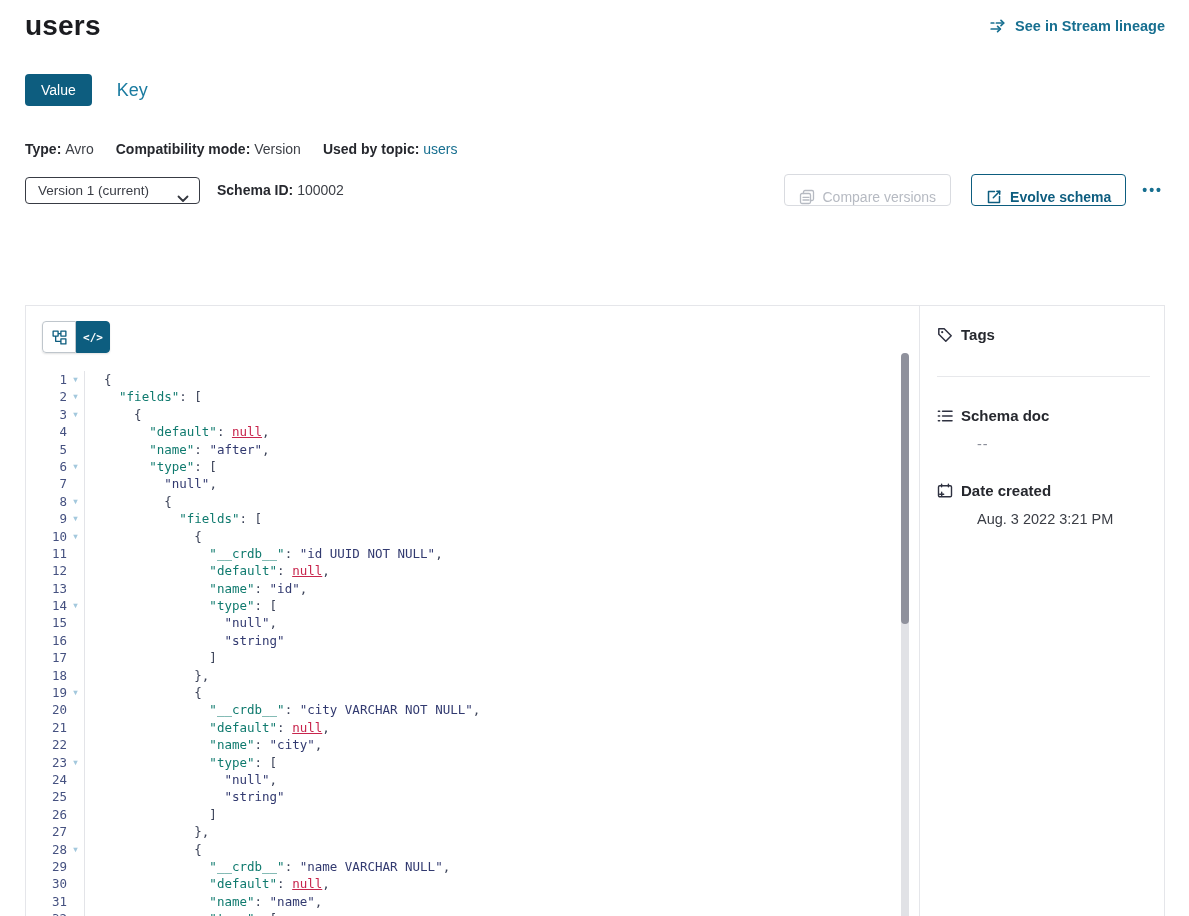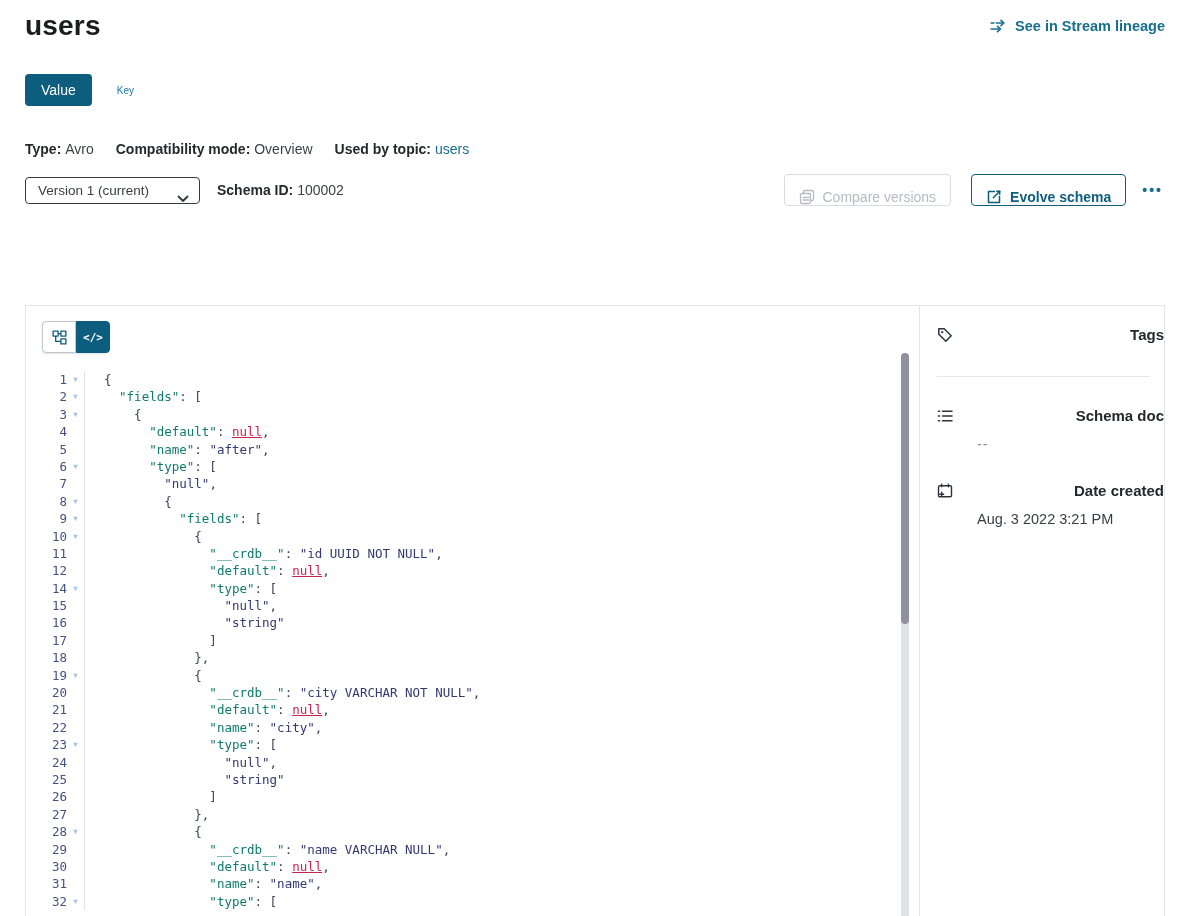--- a/index.html
+++ b/index.html
@@ -15,21 +15,21 @@
 
   
   .tab-bar { display: flex; gap: 30px; margin-top: 31px; border-bottom: 4px solid #d8ecf4; }
   .tab { font-size: 14.5px; color: #176f90; padding-bottom: 13px; cursor: pointer; }
   .tab.active { color: #2b2d34; font-weight: 400; margin-bottom: -4px; border-bottom: 4px solid #0d5d7f; }
 
   
   .toggle-row { display: flex; align-items: center; margin-top: 32px; }
   .toggle-value { background: #0d5d7f; color: #fff; font-size: 14px; border: none; border-radius: 4px;
     padding: 0 16px; height: 32px; cursor: pointer; }
-  .toggle-key { color: #1a7ba0; font-size: 10px; margin-left: 25px; cursor: pointer; }
+  .toggle-key { color: #1a7ba0; font-size: 18px; margin-left: 25px; cursor: pointer; }
 
   
   .meta-row { display: flex; gap: 22px; margin-top: 35px; font-size: 14px; }
   .meta-item { color: #3c3f46; }
   .meta-item b { color: #26282e; font-weight: 700; }
   .meta-item .link { color: #176f90; cursor: pointer; }
 
   
   .controls-row { display: flex; align-items: center; margin-top: 17px; }
   .select-wrap { position: relative; width: 175px; }
@@ -71,21 +71,21 @@
   .tk-punct { color: #3b4258; }
   .tk-null { color: #c8254d; text-decoration: underline; }
 
   .scroll-track { position: absolute; top: 47px; bottom: 0; right: 10px; width: 8px;
     background: #e1e2e6; border-radius: 4px; }
   .scroll-thumb { position: absolute; top: 0; left: 0; width: 8px; height: 271px;
     background: #8f919c; border-radius: 4px; cursor: grab; }
 
   
   .sidebar { width: 244px; padding: 20px 0 0 17px; }
-  .side-head { display: flex; align-items: center; gap: 8px; color: #2e3140; justify-content: space-between; }
+  .side-head { display: flex; align-items: center; gap: 8px; color: #2e3140; }
   .side-head .side-title { font-size: 15px; font-weight: 700; color: #26282e; }
   .tags-input { display: block; margin: 14px 0 0 23px; width: 190px; border: none; outline: none;
     border-bottom: 1px solid #40455a; padding: 0 0 7px 0; font-family: "Liberation Sans", sans-serif;
     font-size: 14.5px; color: #3a3d45; background: transparent; }
   .tags-input::placeholder { color: #9aa0ac; }
   .side-divider { height: 1px; background: #e7e8eb; margin: 33px 14px 0 0; }
   .side-section { margin-top: 30px; }
   .side-value { margin: 12px 0 0 40px; font-size: 14.5px; color: #3a3d45; }
   .side-value.muted { color: #8b8f9a; letter-spacing: 1px; }
 </style>
@@ -110,21 +110,21 @@
   </div>
 
 
   <div class="toggle-row">
     <button class="toggle-value">Value</button>
     <span class="toggle-key">Key</span>
   </div>
 
   <div class="meta-row">
       <div class="meta-item"><b>Type: </b><span>Avro</span></div>
-      <div class="meta-item"><b>Compatibility mode: </b><span>Overview</span></div>
+      <div class="meta-item"><b>Compatibility mode: </b><span>Version</span></div>
       <div class="meta-item"><b>Used by topic: </b><span class="link">users</span></div>
     </div>
 
   <div class="controls-row">
     <div class="select-wrap">
       <select class="version-select">
         <option>Version 1 (current)</option>
       </select>
       <span class="select-chevron">
         <svg width="12" height="8" viewBox="0 0 12 8" fill="none" stroke="currentColor" stroke-width="1.8" stroke-linecap="round" stroke-linejoin="round">
@@ -234,20 +234,25 @@
           <div class="ln">11</div>
           <div class="fold"></div>
           <div class="code-text">              <span class="tk-key">"__crdb__"</span><span class="tk-punct">: </span><span class="tk-str">"id UUID NOT NULL"</span><span class="tk-punct">,</span></div>
         </div>
         <div class="code-line">
           <div class="ln">12</div>
           <div class="fold"></div>
           <div class="code-text">              <span class="tk-key">"default"</span><span class="tk-punct">: </span><span class="tk-null">null</span><span class="tk-punct">,</span></div>
         </div>
         <div class="code-line">
+          <div class="ln">13</div>
+          <div class="fold"></div>
+          <div class="code-text">              <span class="tk-key">"name"</span><span class="tk-punct">: </span><span class="tk-str">"id"</span><span class="tk-punct">,</span></div>
+        </div>
+        <div class="code-line">
           <div class="ln">14</div>
           <div class="fold">▼</div>
           <div class="code-text">              <span class="tk-key">"type"</span><span class="tk-punct">: [</span></div>
         </div>
         <div class="code-line">
           <div class="ln">15</div>
           <div class="fold"></div>
           <div class="code-text">                <span class="tk-str">"null"</span><span class="tk-punct">,</span></div>
         </div>
         <div class="code-line">

